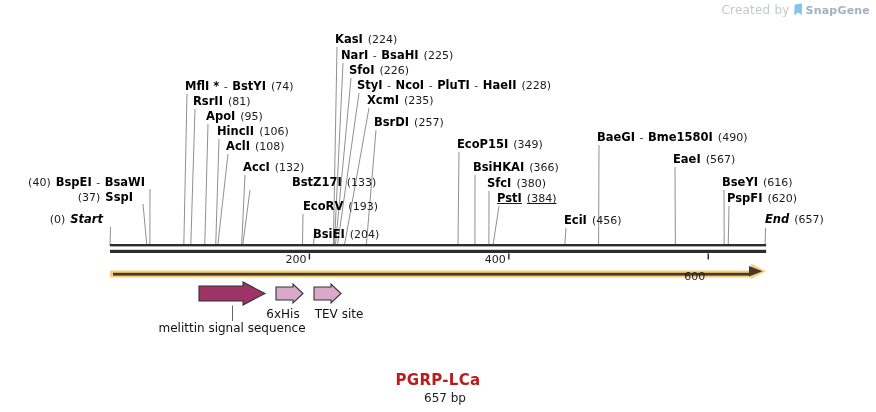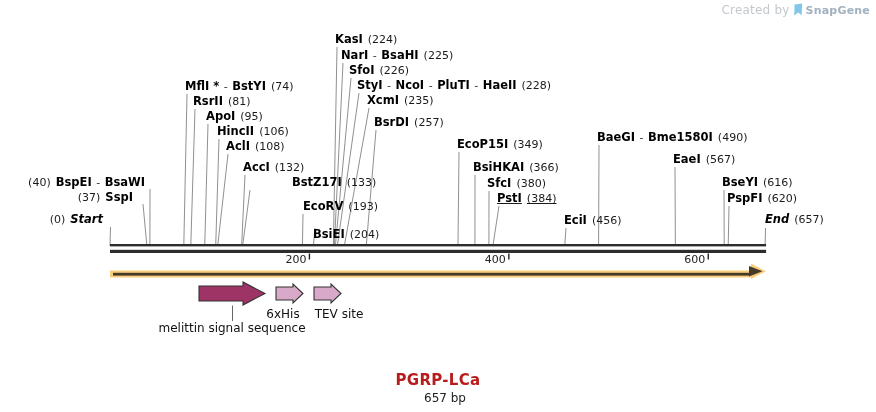--- a/index.html
+++ b/index.html
@@ -81,21 +81,21 @@
       <polygon points="749,266 762.5,271.2 749,276.5" fill="#45392A"></polygon>
       <polygon points="199,286 243,286 243,282 265,293.5 243,305 243,301 199,301" fill="#9E3365" stroke="#333333" stroke-width="1.1"></polygon>
       <line x1="232.5" y1="305.5" x2="232.5" y2="321" stroke="#666" stroke-width="1"></line>
       <polygon points="276,287 293,287 293,284 303,293.5 293,303 293,300 276,300" fill="#D9A9C9" stroke="#333333" stroke-width="1.1"></polygon>
       <polygon points="314,287 331,287 331,284 341,293.5 331,303 331,300 314,300" fill="#D9A9C9" stroke="#333333" stroke-width="1.1"></polygon>
     </svg>
 
   <div id="labels-layer">
       <div class="ruler-num" style="left: 306.422px; top: 253px;">200</div>
       <div class="ruler-num" style="left: 505.843px; top: 253px;">400</div>
-      <div class="ruler-num" style="left: 705.265px; top: 253px;">600</div>
+      <div class="ruler-num" style="left: 705.265px; top: 270px;">600</div>
       <div class="feat-label" style="left: 232px; top: 321px;">melittin signal sequence</div>
       <div class="feat-label" style="left: 283px; top: 307px;">6xHis</div>
       <div class="feat-label" style="left: 339px; top: 307px;">TEV site</div>
       <div class="site-label name-first" style="left: 335px; top: 32px;"><b>KasI</b><span class="pos">(224)</span></div>
       <div class="site-label name-first" style="left: 341px; top: 48px;"><b>NarI</b><span class="sep"> - </span><b>BsaHI</b><span class="pos">(225)</span></div>
       <div class="site-label name-first" style="left: 349px; top: 63px;"><b>SfoI</b><span class="pos">(226)</span></div>
       <div class="site-label name-first" style="left: 357px; top: 78px;"><b>StyI</b><span class="sep"> - </span><b>NcoI</b><span class="sep"> - </span><b>PluTI</b><span class="sep"> - </span><b>HaeII</b><span class="pos">(228)</span></div>
       <div class="site-label name-first" style="left: 367px; top: 93px;"><b>XcmI</b><span class="pos">(235)</span></div>
       <div class="site-label name-first" style="left: 374px; top: 115px;"><b>BsrDI</b><span class="pos">(257)</span></div>
       <div class="site-label name-first" style="left: 185px; top: 79px;"><b>MflI *</b><span class="sep"> - </span><b>BstYI</b><span class="pos">(74)</span></div>

